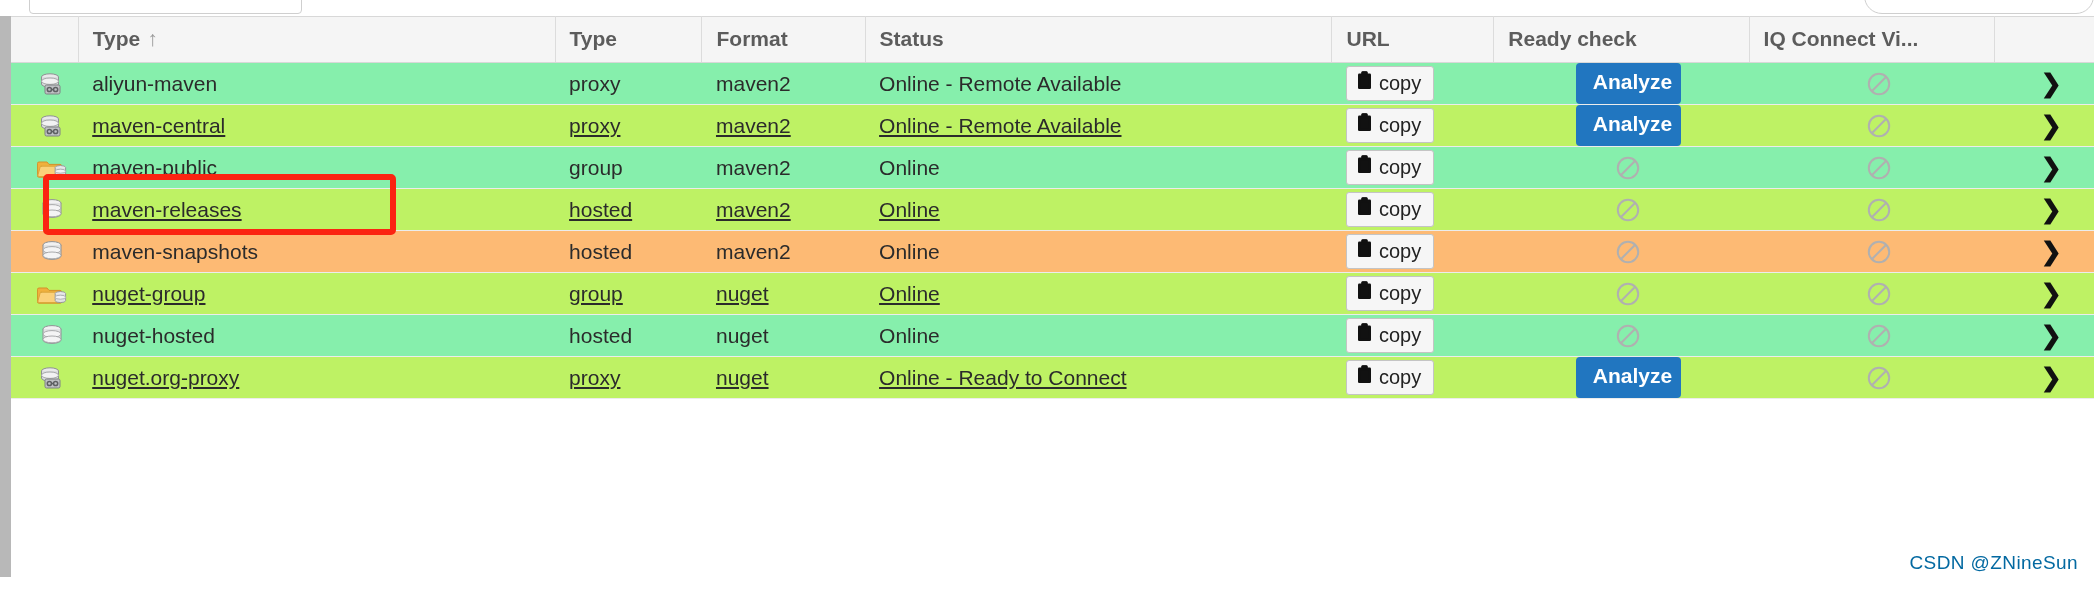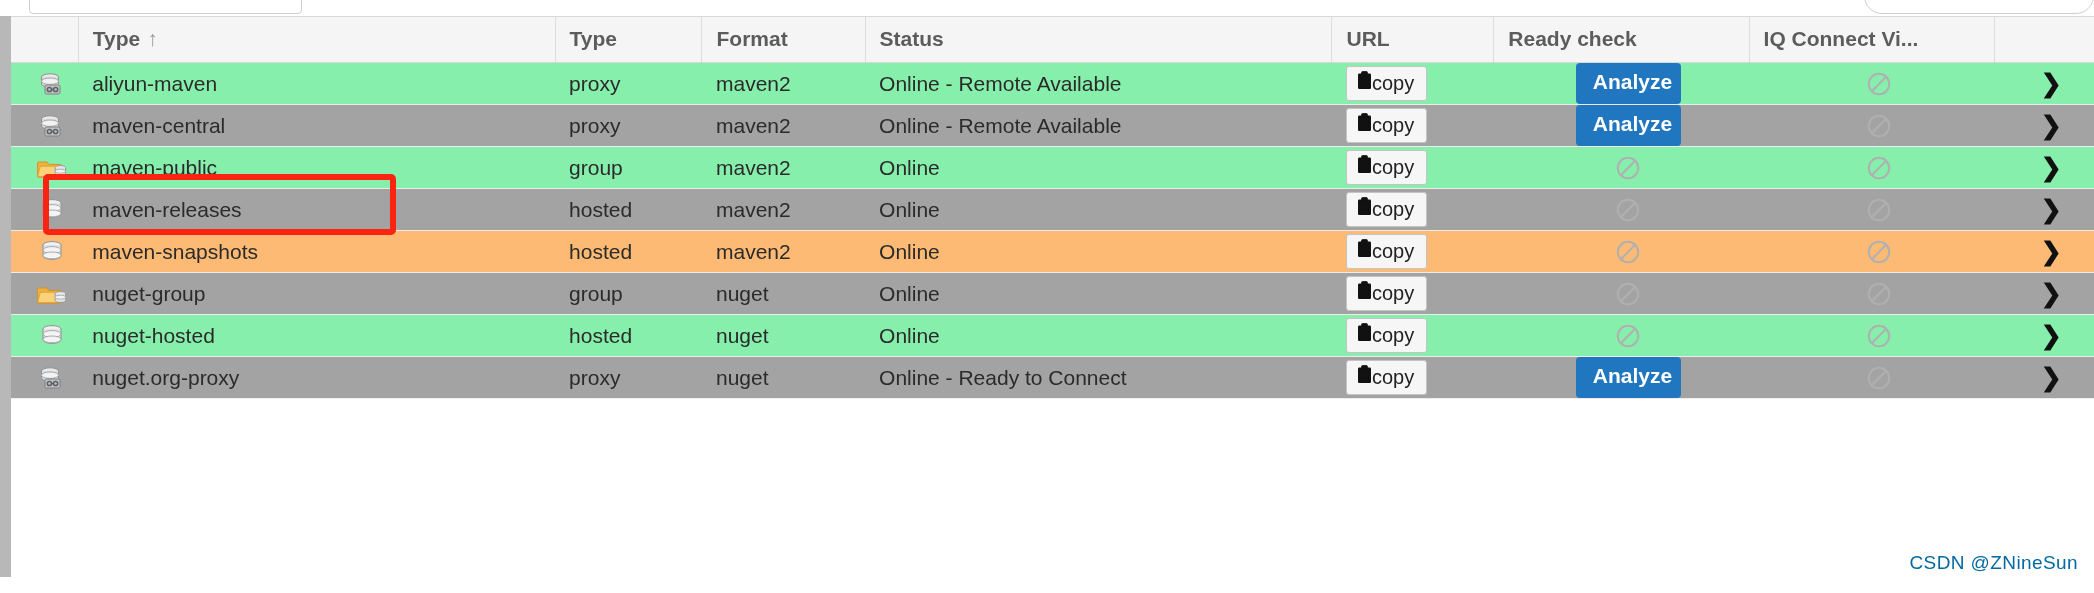--- a/index.html
+++ b/index.html
@@ -103,36 +103,37 @@
     border-bottom: 1px solid #ececec;
     font-size: 21px;
     color: #2b2b2b;
     padding: 0 0 0 14px;
     height: 42px;
     vertical-align: middle;
     white-space: nowrap;
     overflow: hidden;
   }
   tr.row-odd  td { background: #86efac; }
-  tr.row-even td { background: #a3a3a3; }
+  tr.row-even td { background: #bef264; text-decoration: underline; }
   tr.row-highlightbg td { background: #fdba74; }
 
   td.cell-icon { padding: 0; text-align: center; }
   td.cell-url { text-align: left; padding-left: 24px; }
   td.cell-health { text-align: center; padding-left: 0; }
   td.cell-iq { text-align: center; padding-left: 0; }
   td.cell-chevron { text-align: center; padding-left: 0; }
 
   
   .repo-icon { display: inline-block; width: 30px; height: 26px; vertical-align: middle; }
 
   
   .copy-btn {
     display: inline-flex;
     align-items: center;
+    gap: 7px;
     background: #f6f6f6;
     border: 1px solid #c4c4c4;
     border-radius: 3px;
     padding: 4px 12px 5px 10px;
     font-size: 20px;
     color: #222;
     cursor: pointer;
     font-family: "Liberation Sans", sans-serif;
     line-height: 1.15;
   }

